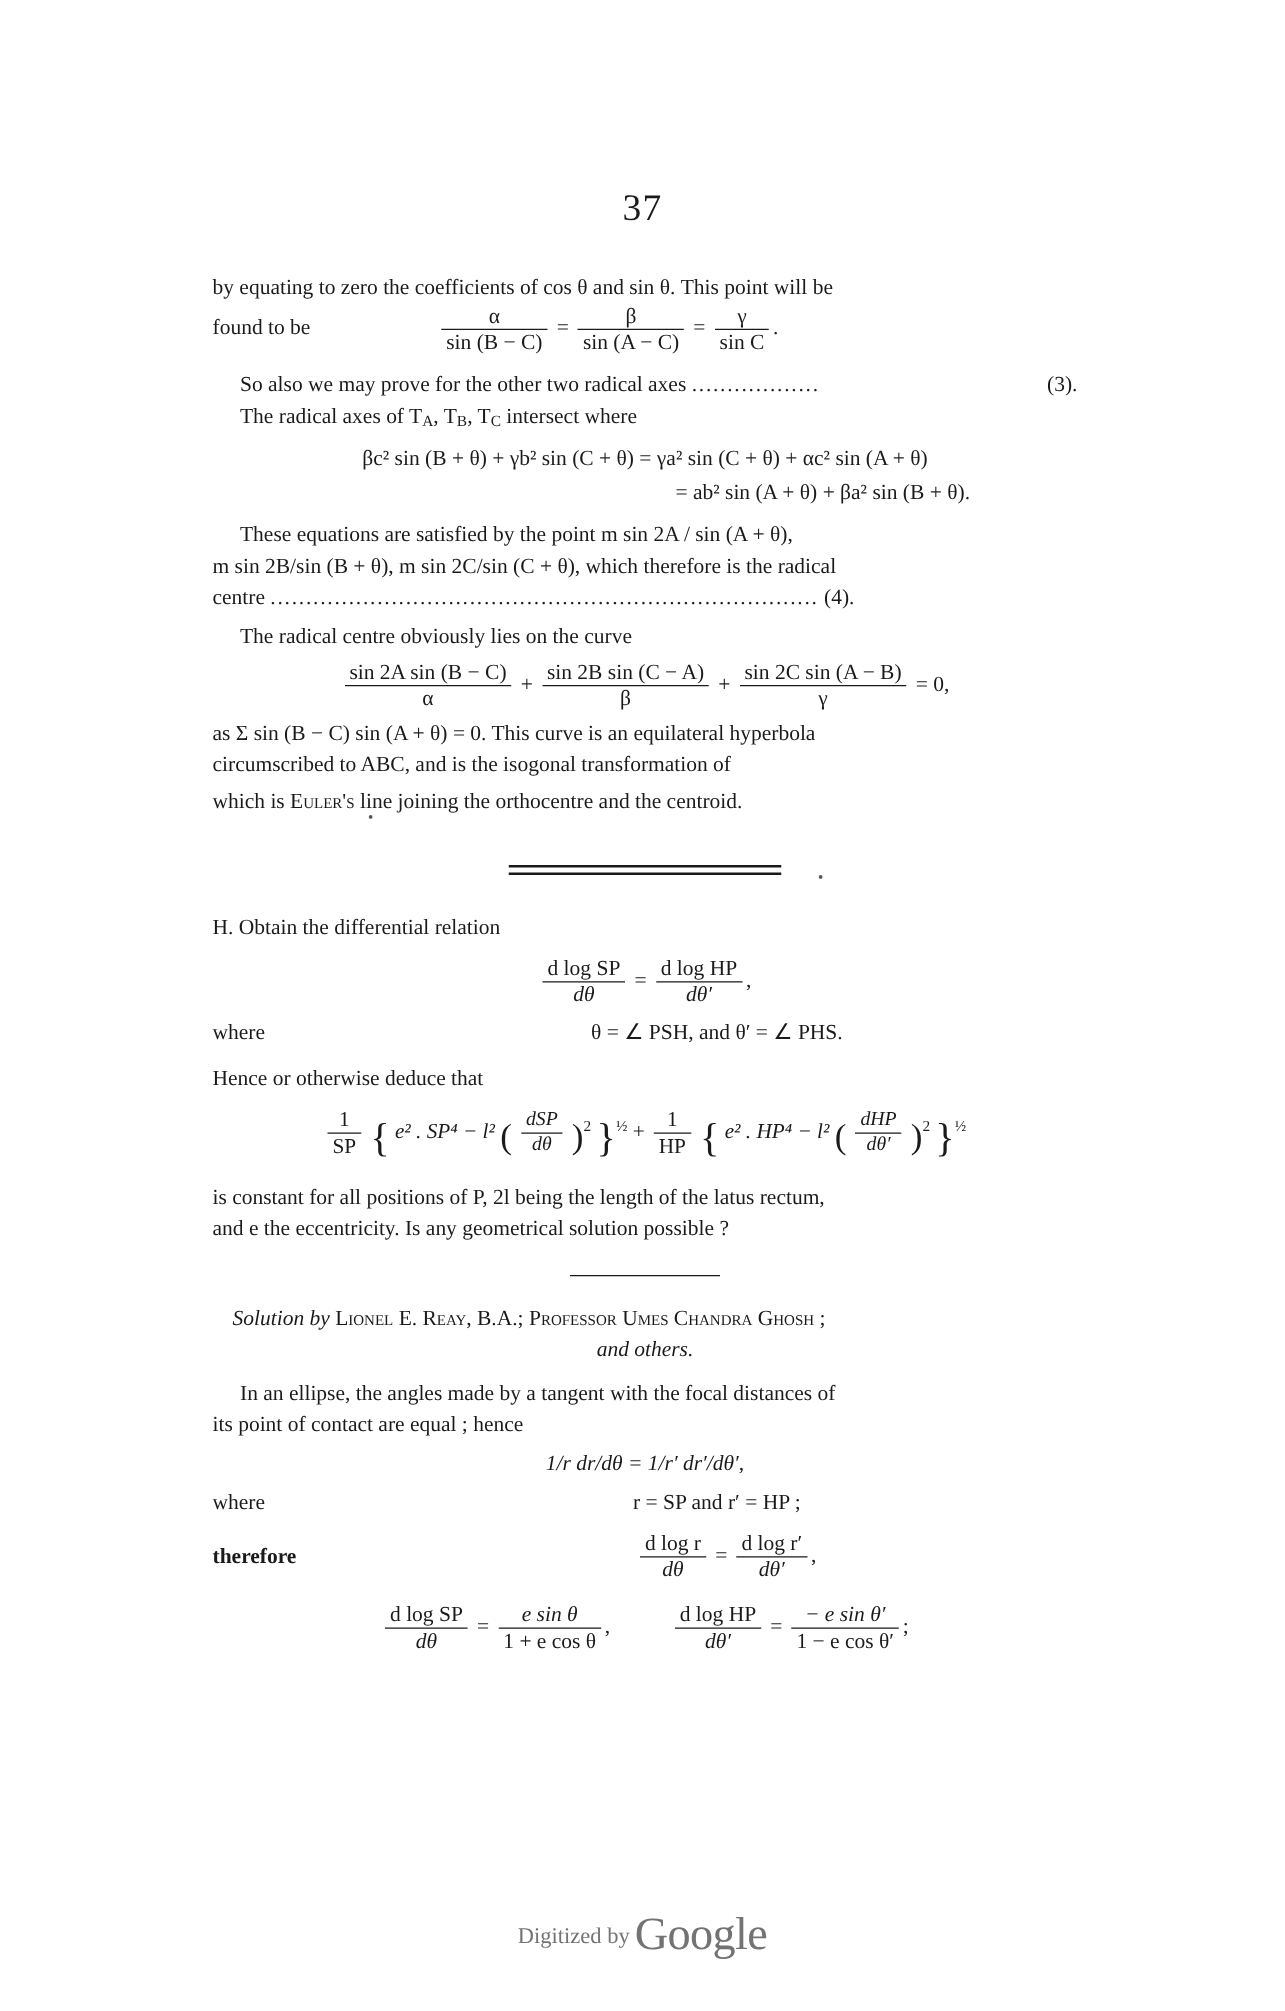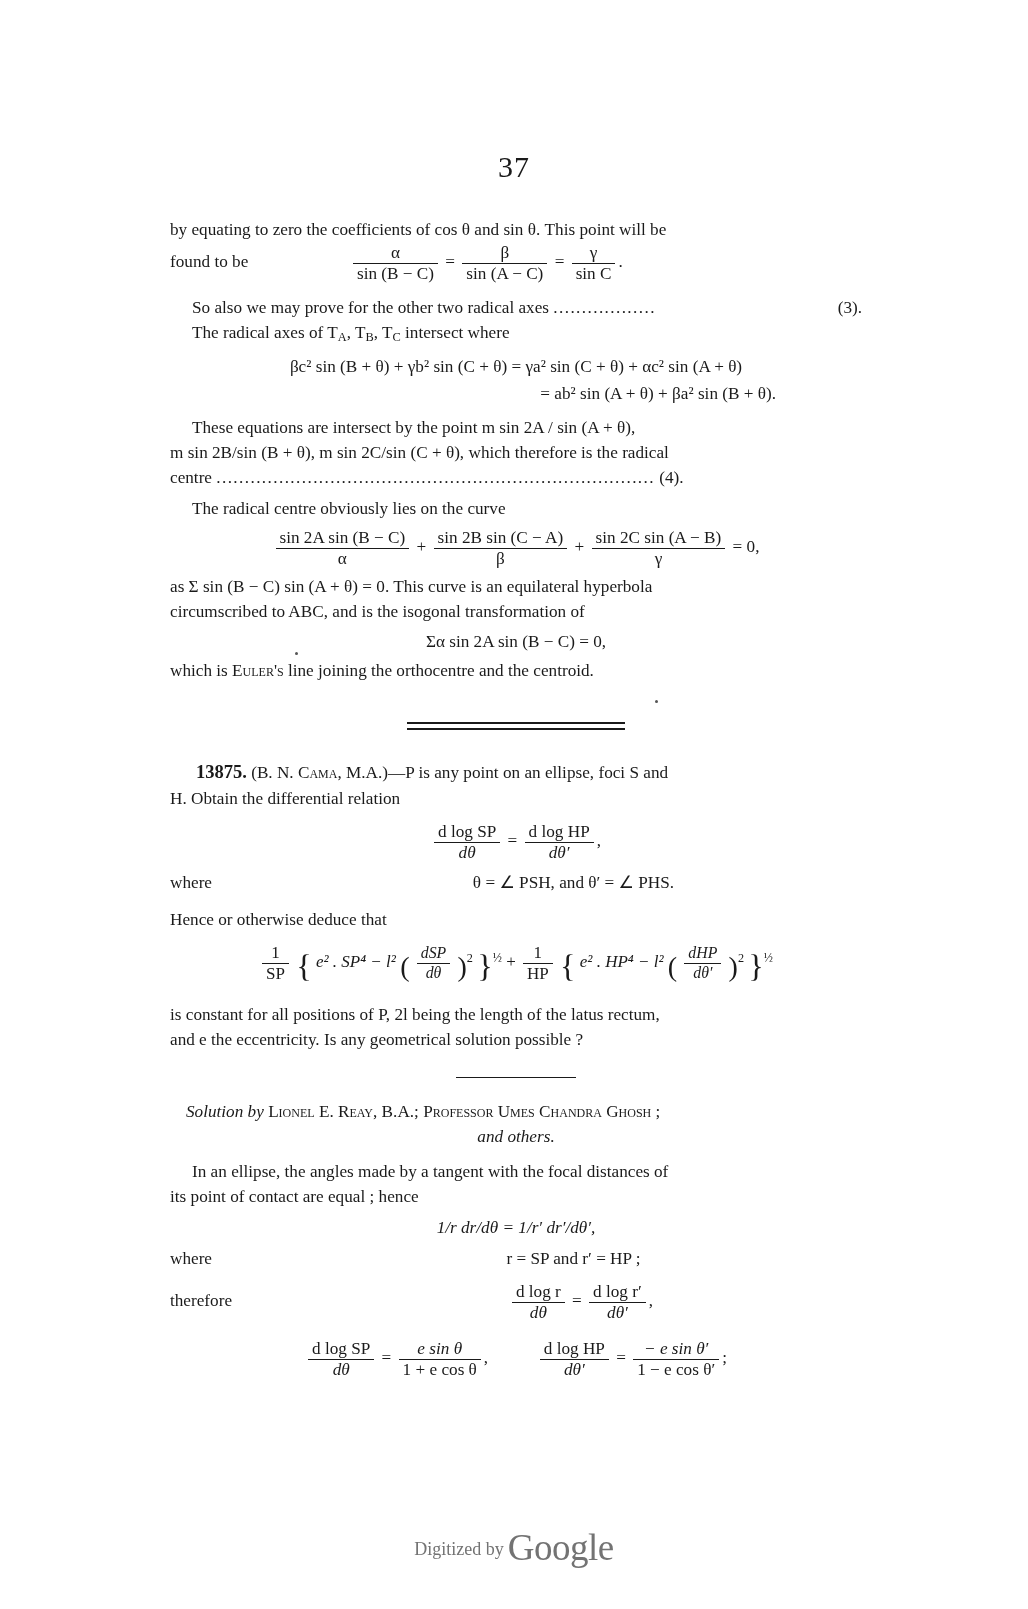--- a/index.html
+++ b/index.html
@@ -163,21 +163,21 @@
       <span style="float:right;">(3).</span>
     </p>
 
     <p class="indent">
       <span>The radical axes of T</span><sub>A</sub><span>, T</span><sub>B</sub><span>, T</span><sub>C</sub><span> intersect where</span>
     </p>
 
     <p class="center" style="margin-top:9px;">βc² sin (B + θ) + γb² sin (C + θ)  =  γa² sin (C + θ) + αc² sin (A + θ)</p>
     <p style="text-align:right; text-indent:0; padding-right:86px; margin-top:4px;">= ab² sin (A + θ) + βa² sin (B + θ).</p>
 
-    <p class="indent" style="margin-top:11px;">These  equations  are  intersect  by  the  point  m sin 2A / sin (A + θ),</p>
+    <p class="indent" style="margin-top:11px;">These  equations  are  satisfied  by  the  point  m sin 2A / sin (A + θ),</p>
     <p class="noindent">m sin 2B/sin (B + θ),   m sin 2C/sin (C + θ),   which  therefore  is  the  radical</p>
     <p class="noindent">
       <span>centre</span>
       <span class="dots">.............................................................................</span>
       <span>(4).</span>
     </p>
 
     <p class="indent" style="margin-top:8px;">The radical centre obviously lies on the curve</p>
 
     <div class="eqline" style="margin-top:8px;">
@@ -194,32 +194,27 @@
       <span class="frac">
         <span class="num">sin 2C sin (A − B)</span>
         <span class="den">γ</span>
       </span>
       <span>= 0,</span>
     </div>
 
     <p class="noindent" style="margin-top:6px;">as  Σ sin (B − C) sin (A + θ) = 0.   This curve is an  equilateral  hyperbola</p>
     <p class="noindent">circumscribed to ABC, and is the isogonal transformation of</p>
 
-    <p class="center" style="margin-top:7px;">Σα sin 2A sin (B − C) = 0,</p>
 
     <p class="noindent" style="margin-top:6px;">
       <span>which is </span><span class="sc">Euler's</span><span> line joining the orthocentre and the centroid.</span>
     </p>
 
     <div class="rule-double"></div>
 
-    <p class="indent" style="margin-top:22px; text-indent:26px;">
-      <span class="prob-num">13875.</span>
-      <span class="sc">(B. N. Cama, M.A.)</span><span>—P is any point on an ellipse, foci S and</span>
-    </p>
     <p class="noindent">H.   Obtain the differential relation</p>
 
     <div class="eqline" style="margin-top:12px;">
       <span class="frac">
         <span class="num">d log SP</span>
         <span class="den it">dθ</span>
       </span>
       <span>=</span>
       <span class="frac">
         <span class="num">d log HP</span>
@@ -279,21 +274,21 @@
     <p class="noindent">its point of contact are equal ;  hence</p>
 
     <p class="center it" style="margin-top:8px;">1/r dr/dθ = 1/r′ dr′/dθ′,</p>
 
     <div class="row" style="margin-top:8px;">
       <div class="lbl">where</div>
       <div class="body">r = SP  and   r′ = HP ;</div>
     </div>
 
     <div class="row" style="margin-top:12px;">
-      <div class="lbl" style="width:130px;">therefore</div>
+      <div class="lbl" style="width:130px;font-weight:bold;">therefore</div>
       <div class="body">
         <span class="frac">
           <span class="num">d log r</span>
           <span class="den it">dθ</span>
         </span>
         <span>=</span>
         <span class="frac">
           <span class="num">d log r′</span>
           <span class="den it">dθ′</span>
         </span><span>,</span>

